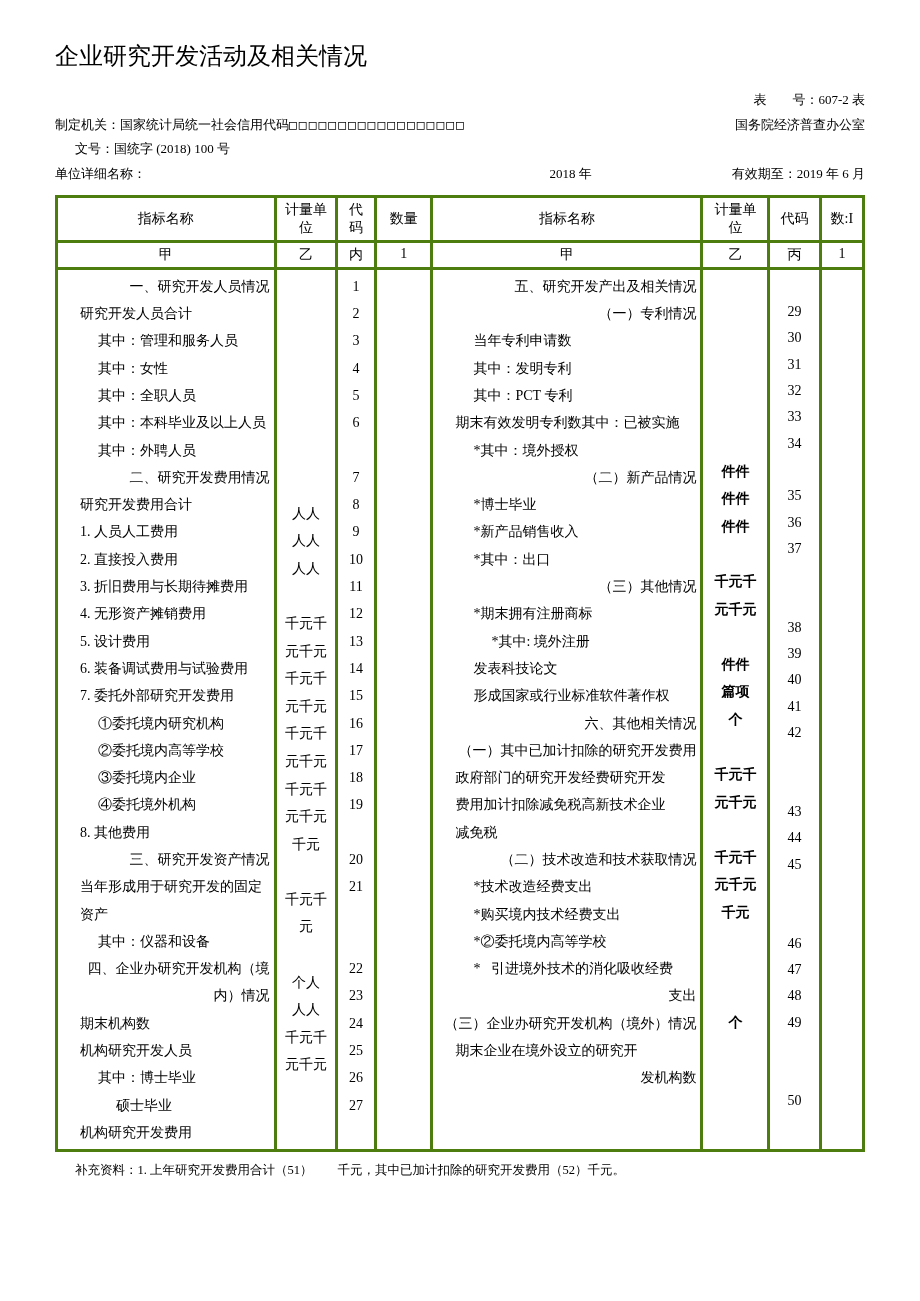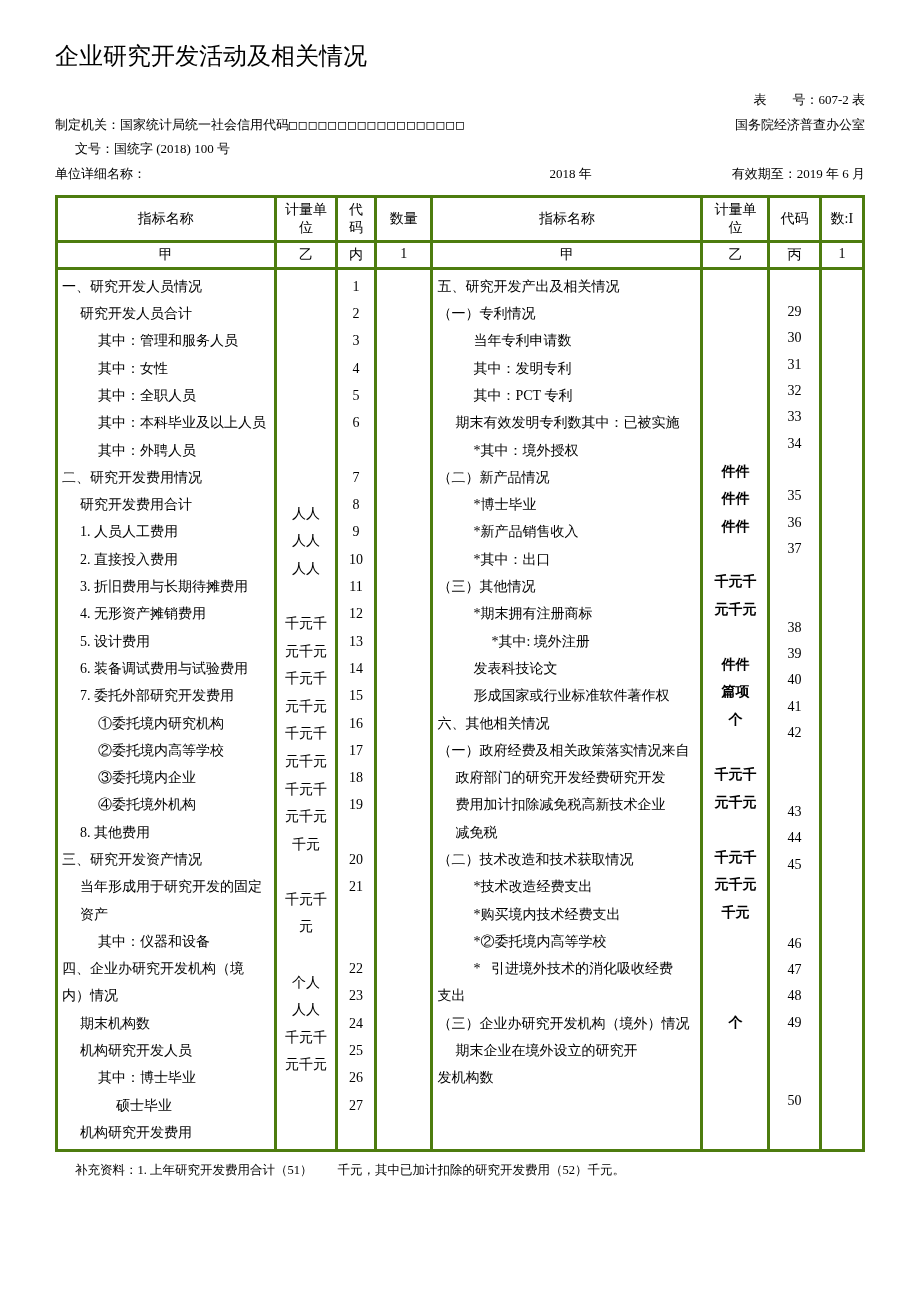--- a/index.html
+++ b/index.html
@@ -9,21 +9,21 @@
     .meta-row { display: flex; justify-content: space-between; }
     .meta-left { flex: 1; }
     .meta-right { white-space: nowrap; padding-left: 20px; }
     .boxes { font-family: monospace; letter-spacing: 2px; }
     table.main { width: 100%; border-collapse: collapse; margin-top: 6px; }
     table.main td, table.main th { border: 3px solid #4d7c0f; padding: 3px 4px; vertical-align: top; font-weight: normal; font-size: 14px; }
     table.main th { text-align: center; vertical-align: middle; }
     .hdr-row td { text-align: center; height: 26px; vertical-align: middle; }
     .body-cell { height: 770px; border: 1px solid #000; padding: 6px 4px; line-height: 1.95; }
     .ind { display: block; }
-    .i1 { padding-left: 0; }
+    .i1 { padding-left: 0; text-align: right; }
     .i2 { padding-left: 18px; }
     .i3 { padding-left: 36px; }
     .i4 { padding-left: 54px; }
     .unit-col, .code-col, .qty-col { text-align: center; }
     .footnote { font-size: 12.5px; margin-top: 10px; padding-left: 20px; }
     .col-idx { width: 170px; }
     .col-unit { width: 48px; }
     .col-code { width: 30px; }
     .col-qty { width: 44px; }
     .col-idx2 { width: 210px; }
@@ -179,21 +179,21 @@
       <span class="ind i1">（二）新产品情况</span>
       <span class="ind i3">*博士毕业</span>
       <span class="ind i3">*新产品销售收入</span>
       <span class="ind i3">*其中：出口</span>
       <span class="ind i1">（三）其他情况</span>
       <span class="ind i3">*期末拥有注册商标</span>
       <span class="ind i4">*其中: 境外注册</span>
       <span class="ind i3">发表科技论文</span>
       <span class="ind i3">形成国家或行业标准软件著作权</span>
       <span class="ind i1">六、其他相关情况</span>
-      <span class="ind i1">（一）政府经费及相关政策落实情况来自</span>
+      <span class="ind i1">（一）其中已加计扣除的研究开发费用</span>
       <span class="ind i2">政府部门的研究开发经费研究开发</span>
       <span class="ind i2">费用加计扣除减免税高新技术企业</span>
       <span class="ind i2">减免税</span>
       <span class="ind i1">（二）技术改造和技术获取情况</span>
       <span class="ind i3">*技术改造经费支出</span>
       <span class="ind i3">*购买境内技术经费支出</span>
       <span class="ind i3">*②委托境内高等学校</span>
       <span class="ind i3"><span>*</span>&nbsp;&nbsp;&nbsp;<span>引进境外技术的消化吸收经费</span></span>
       <span class="ind i1">支出</span>
       <span class="ind i1">（三）企业办研究开发机构（境外）情况</span>

